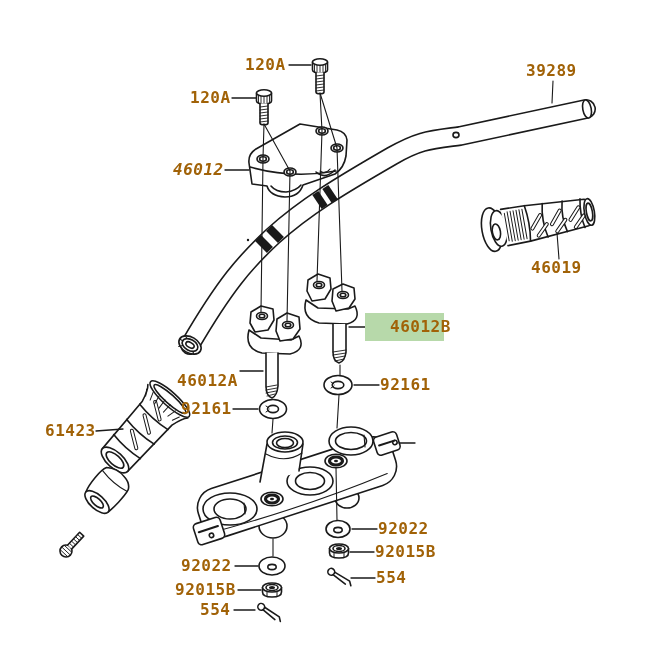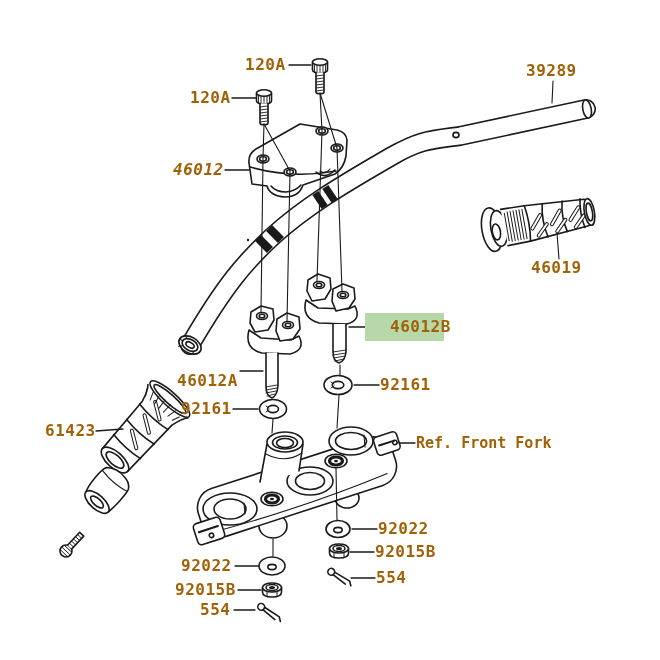--- a/index.html
+++ b/index.html
@@ -288,21 +288,20 @@
 <div class="lbl" style="left:245px;top:57px;">120A</div>
 <div class="lbl" style="left:190px;top:90px;">120A</div>
 <div class="lbl" style="left:526px;top:63px;">39289</div>
 <div class="lbl" style="left:173px;top:162px;font-style:italic;">46012</div>
 <div class="lbl" style="left:531px;top:260px;">46019</div>
 <div class="lbl" style="left:360px;top:319px;margin-left:30px;">46012B</div>
 <div class="lbl" style="left:177px;top:373px;">46012A</div>
 <div class="lbl" style="left:380px;top:377px;">92161</div>
 <div class="lbl" style="left:181px;top:401px;">92161</div>
 <div class="lbl" style="left:45px;top:423px;">61423</div>
-<div class="lbl ref" style="left:416px;top:435px;">Ref. Front Fork</div>
 <div class="lbl" style="left:378px;top:521px;">92022</div>
 <div class="lbl" style="left:375px;top:544px;">92015B</div>
 <div class="lbl" style="left:376px;top:570px;">554</div>
 <div class="lbl" style="left:181px;top:558px;">92022</div>
 <div class="lbl" style="left:175px;top:582px;">92015B</div>
 <div class="lbl" style="left:200px;top:602px;">554</div>
 
 </div>
 
 </body></html>

